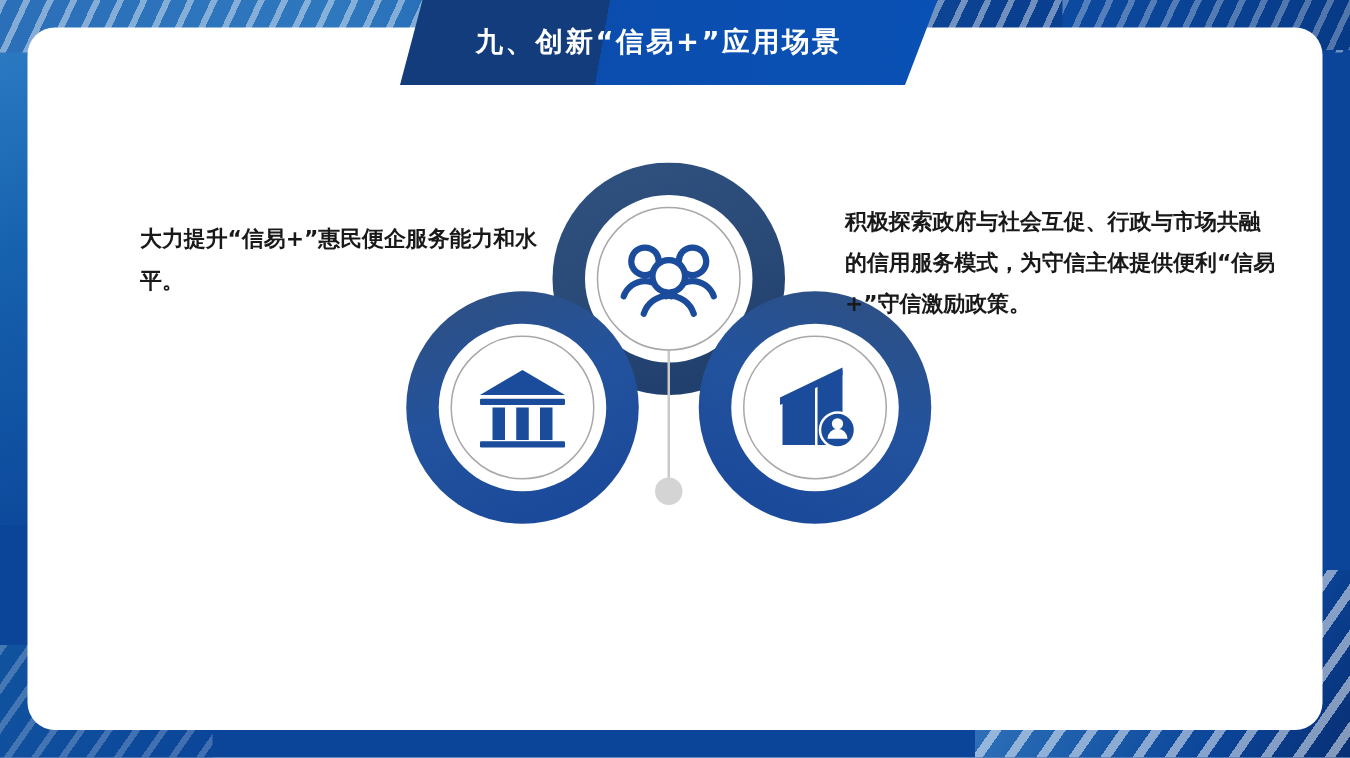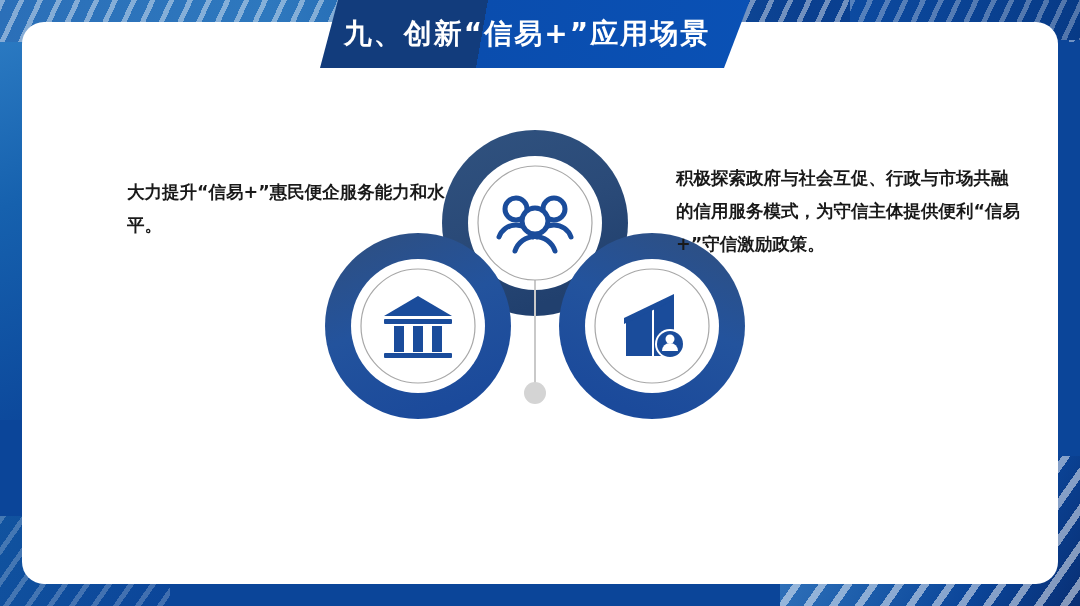--- a/index.html
+++ b/index.html
@@ -64,35 +64,35 @@
 
   
   #banner{
     position:absolute;left:320px;top:0;width:430px;height:68px;z-index:4;
     background:linear-gradient(100deg,#123C7C 0%,#123C7C 38%,#0A4DAE 38%,#0A51B5 100%);
     clip-path:polygon(18px 0, 430px 0, 404px 68px, 0 68px);
     border-bottom-right-radius:10px;
     display:flex;align-items:center;justify-content:center;
   }
   #banner-title{
-    color:#FFFFFF;font-size:28px;font-weight:700;letter-spacing:2px;
+    color:#FFFFFF;font-size:22px;font-weight:700;letter-spacing:2px;
     font-family:"DejaVu Sans","Liberation Sans",sans-serif;
     white-space:nowrap;padding-right:16px;
   }
 
   
   #graphic{position:absolute;left:310px;top:130px;width:450px;height:290px;z-index:3;}
 
   
   .body-text{
     position:absolute;z-index:5;color:#191919;
     font-size:17.5px;line-height:33px;font-weight:600;
     font-family:"DejaVu Sans","Liberation Sans",sans-serif;
   }
-  #text-left{left:127px;top:176px;width:320px;}
+  #text-left{left:112px;top:176px;width:320px;}
   #text-right{left:676px;top:162px;width:345px;}
   #text-bottom{
     left:188px;top:428px;width:712px;z-index:5;color:#191919;
     font-size:17px;line-height:35px;font-weight:600;
     font-family:"DejaVu Sans","Liberation Sans",sans-serif;
   }
   .ln{display:block;white-space:nowrap;}
 </style>
 </head>
 <body>

